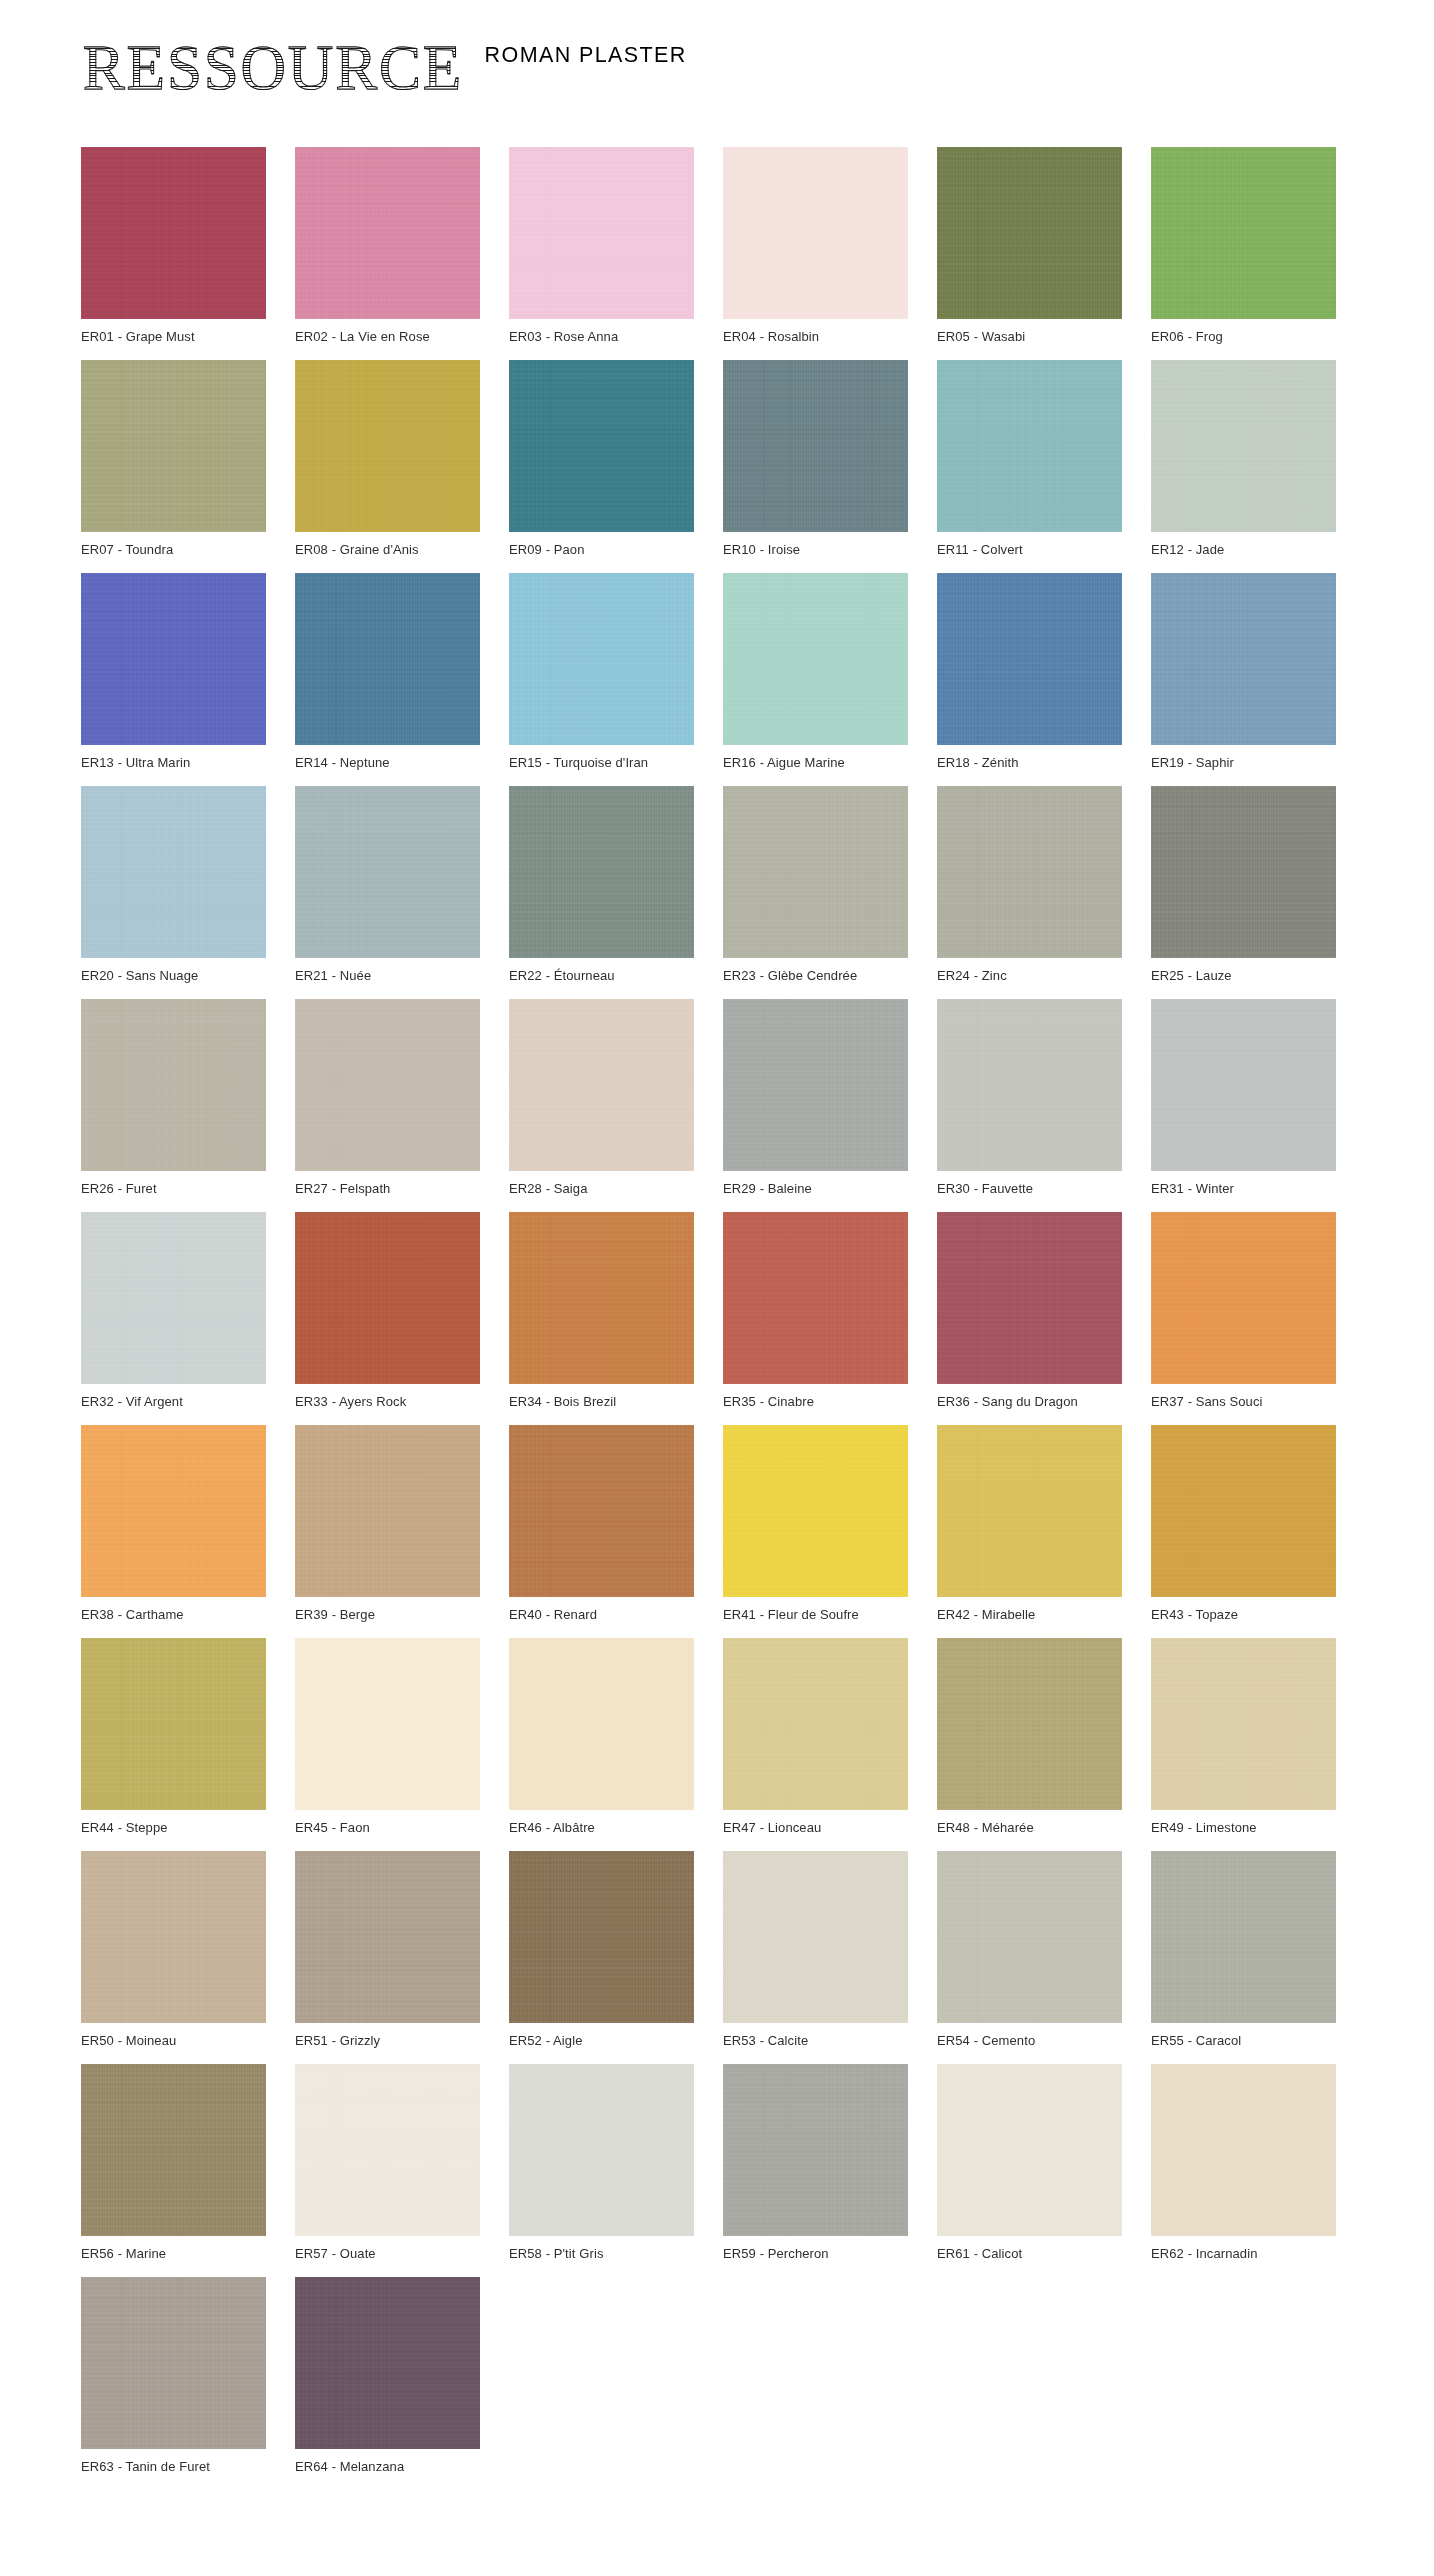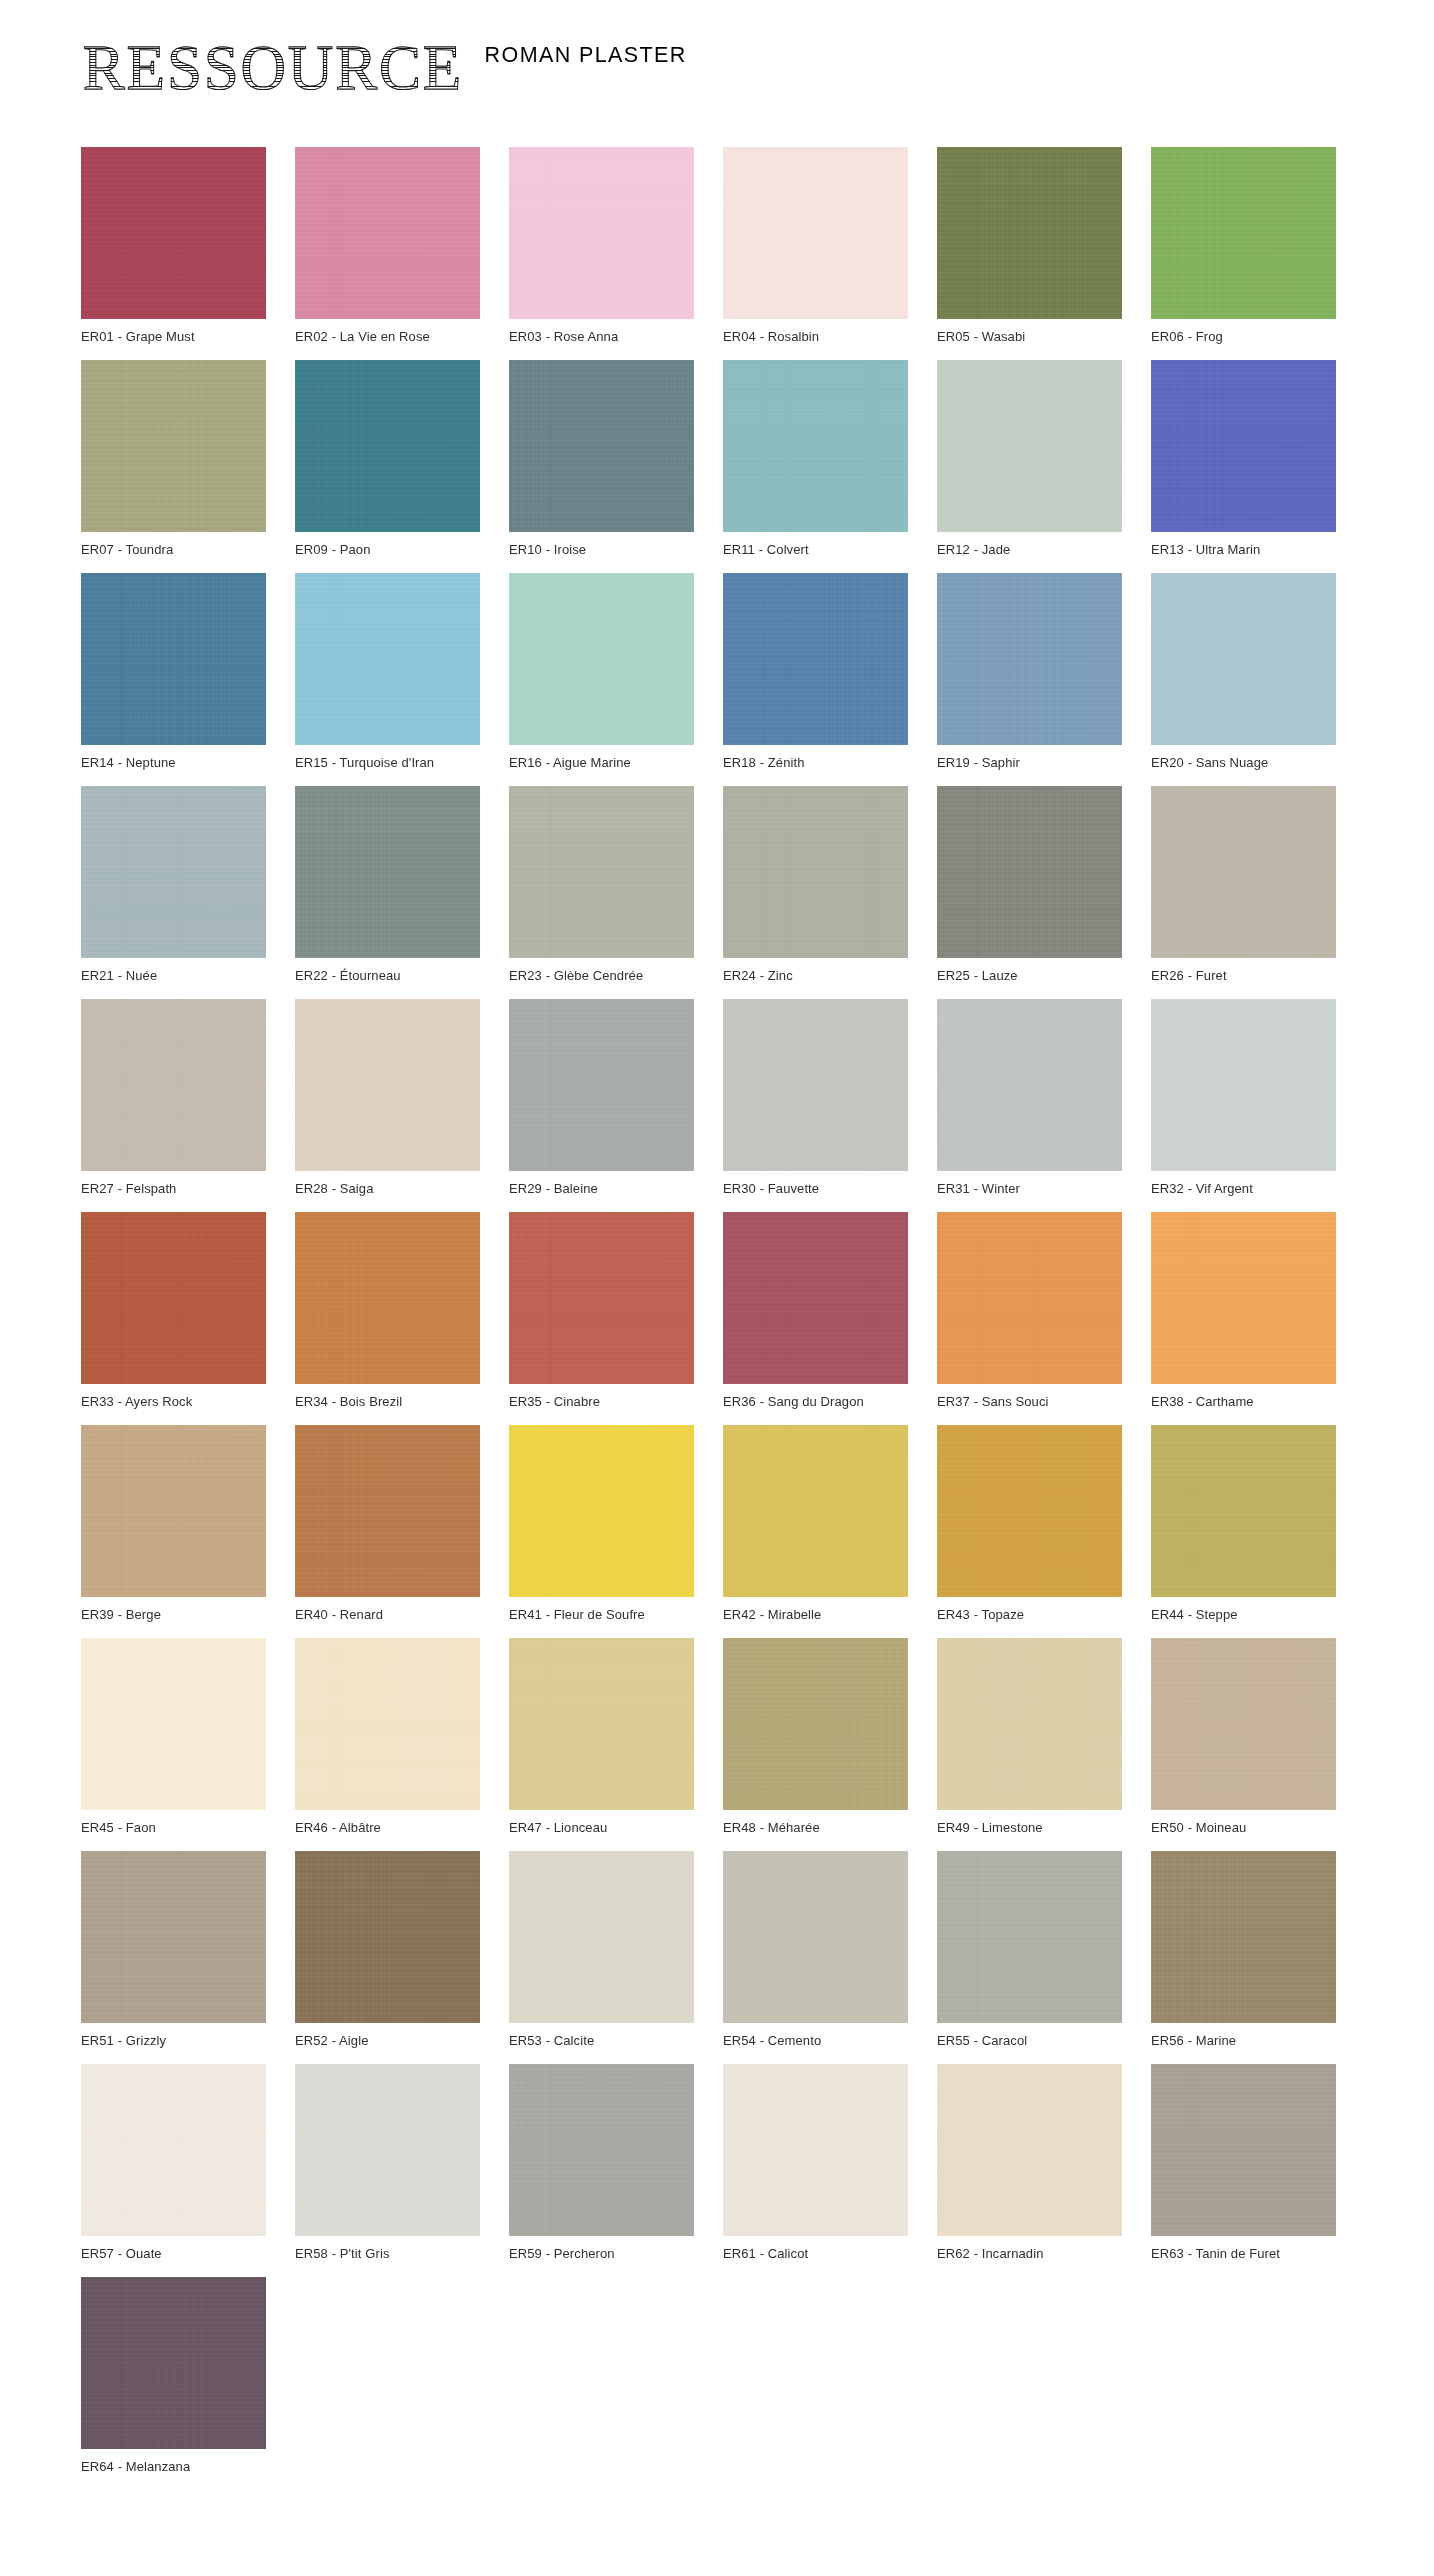--- a/index.html
+++ b/index.html
@@ -134,20 +134,24 @@
       </div>
       <div class="swatch-cell">
         <div class="swatch-chip" style="background-color: rgb(132, 178, 94);"></div>
         <span class="swatch-label">ER06 - Frog</span>
       </div>
       <div class="swatch-cell">
         <div class="swatch-chip" style="background-color: rgb(168, 168, 129);"></div>
         <span class="swatch-label">ER07 - Toundra</span>
       </div>
       <div class="swatch-cell">
+        <div class="swatch-chip" style="background-color: rgb(194, 172, 72);"></div>
+        <span class="swatch-label">ER08 - Graine d'Anis</span>
+      </div>
+      <div class="swatch-cell">
         <div class="swatch-chip" style="background-color: rgb(63, 127, 140);"></div>
         <span class="swatch-label">ER09 - Paon</span>
       </div>
       <div class="swatch-cell">
         <div class="swatch-chip" style="background-color: rgb(108, 132, 137);"></div>
         <span class="swatch-label">ER10 - Iroise</span>
       </div>
       <div class="swatch-cell">
         <div class="swatch-chip" style="background-color: rgb(140, 188, 192);"></div>
         <span class="swatch-label">ER11 - Colvert</span>

